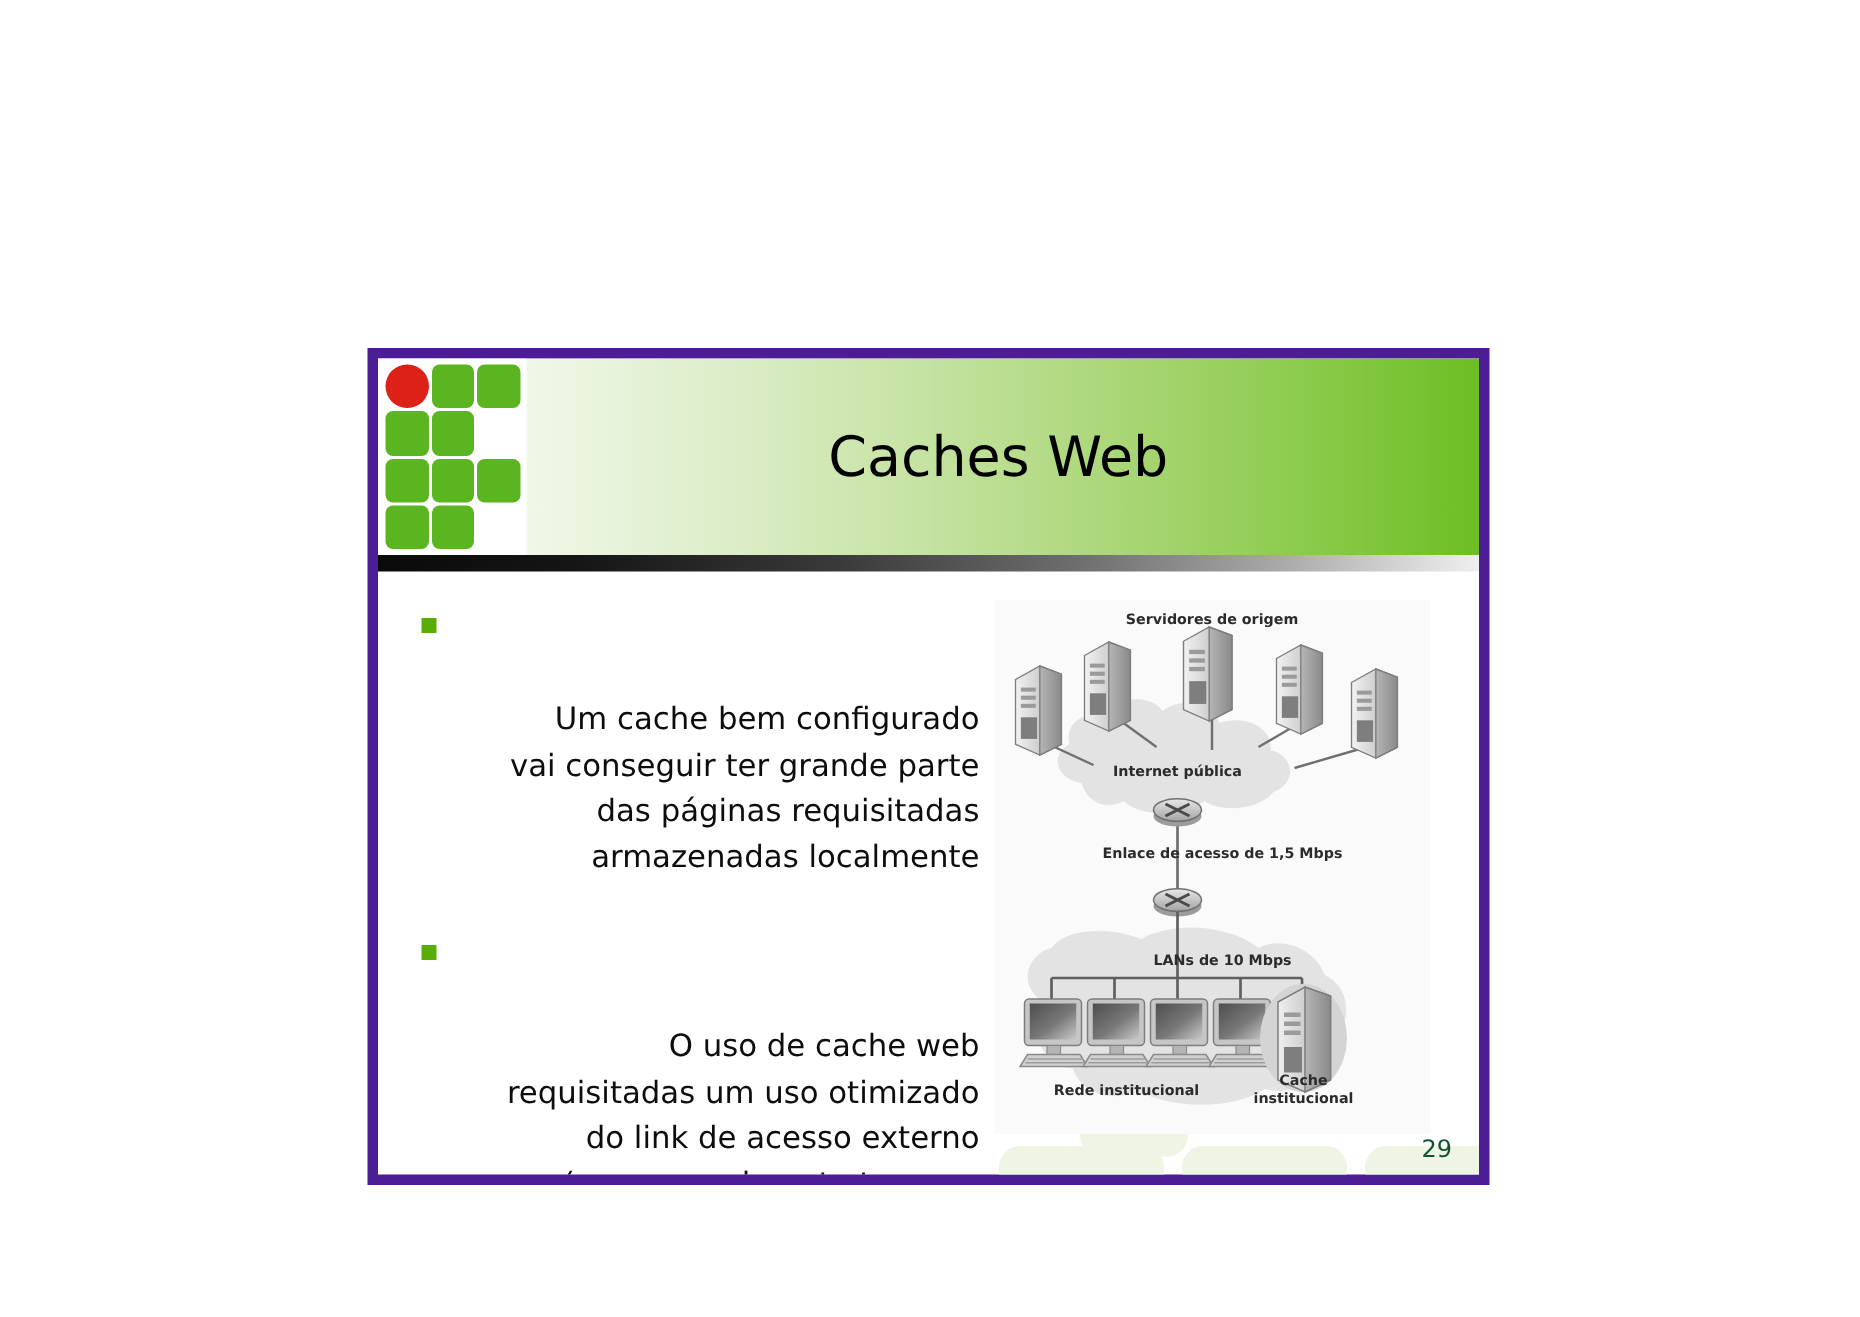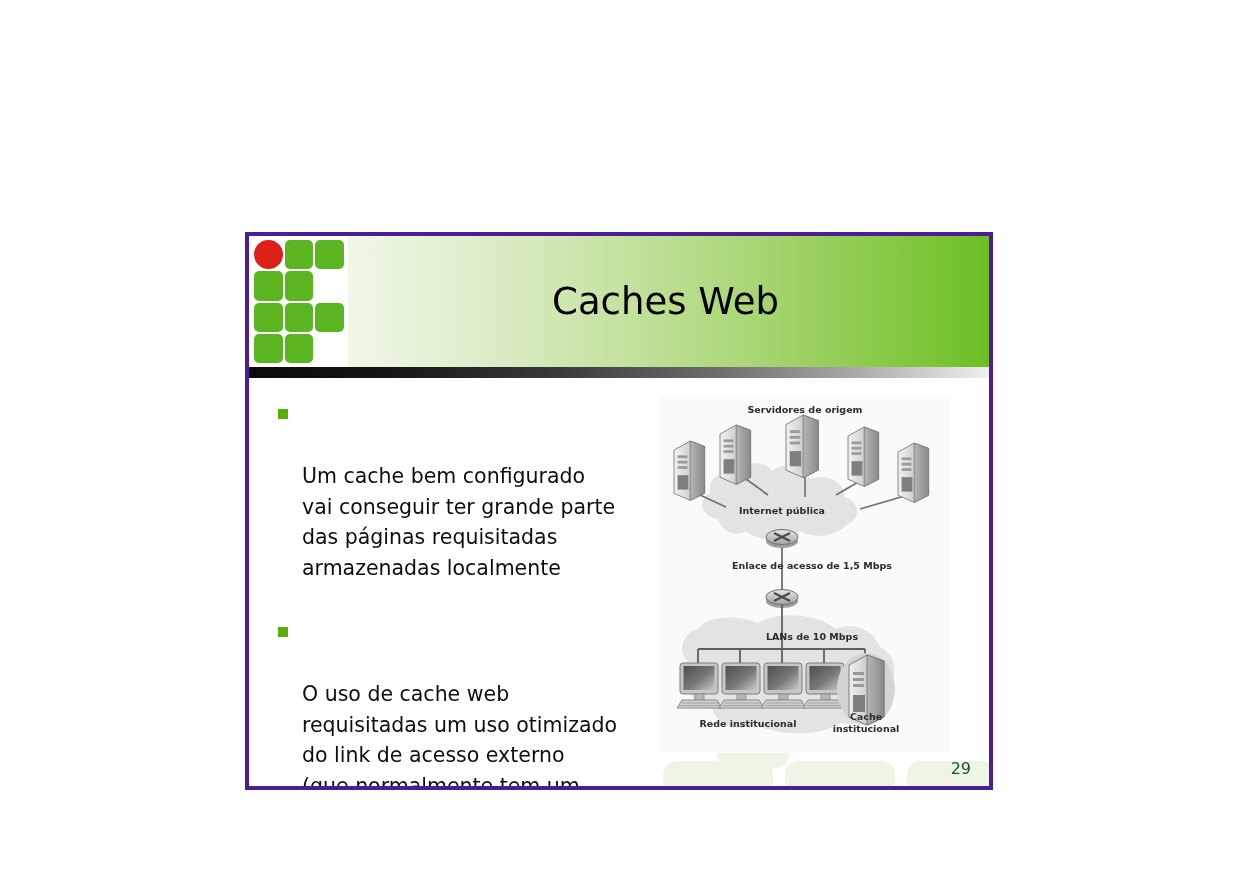--- a/index.html
+++ b/index.html
@@ -15,21 +15,21 @@
     position: relative;
   }
 
   
   #slide-frame {
     position: absolute;
     left: 245px;
     top: 232px;
     width: 748px;
     height: 558px;
-    border: 4px solid #4c1d95;
+    border: 7px solid #4c1d95;
     background: #ffffff;
     box-sizing: border-box;
     overflow: hidden;
   }
 
   
   #slide-header {
     position: absolute;
     left: 0;
     top: 0;
@@ -130,20 +130,21 @@
   }
 
   .bullet-item {
     position: relative;
     padding-left: 42px;
     margin-bottom: 35px;
     font-size: 20.5px;
     line-height: 30.5px;
     color: #0d0d0d;
     white-space: pre-line;
+    text-align: right;
   }
   .bullet-marker {
     position: absolute;
     left: 18px;
     top: 9px;
     width: 10px;
     height: 10px;
     background: #59ad03;
   }
 

